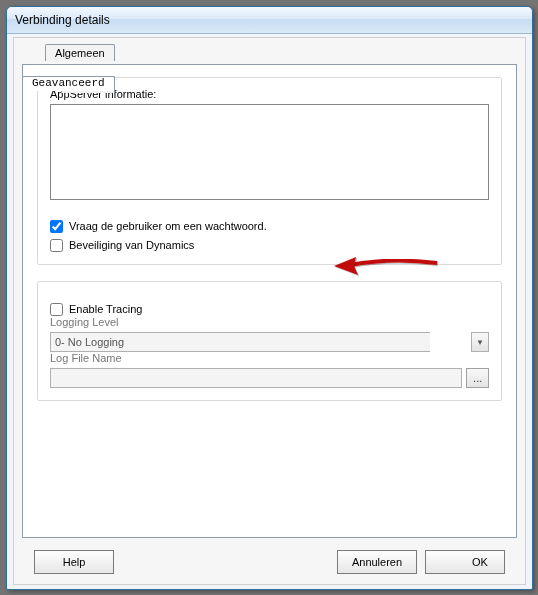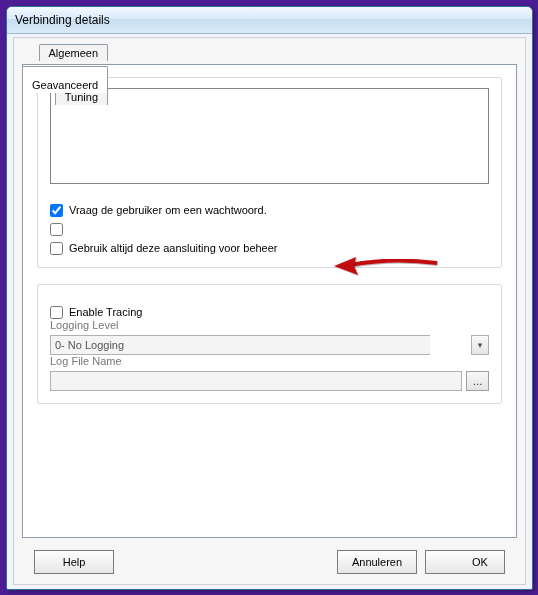--- a/index.html
+++ b/index.html
@@ -7,21 +7,21 @@
     padding: 0;
     font-family: "Segoe UI", Tahoma, sans-serif;
     font-size: 11px;
     background: #fff;
   }
   .outer {
     width: 538px;
     height: 595px;
     box-sizing: border-box;
     padding: 6px;
-    background: #4c1d95;
+    background: #737373;
     position: relative;
   }
   .window {
     width: 525px;
     height: 582px;
     border: 1px solid #2e6ea0;
     border-radius: 6px 6px 2px 2px;
     background: #f1f5fb;
     box-shadow: 2px 2px 4px rgba(0,0,0,0.3);
     position: relative;
@@ -63,23 +63,24 @@
     background: #f3f3f3;
     padding: 2px 9px 2px 9px;
     margin-right: 0px;
     border-radius: 2px 2px 0 0;
     color: #000;
     cursor: default;
   }
   .tab.active {
     background: #fff;
     position: relative;
-    top: 5px;
-    padding-top: 12px;
+    top: 15px;
+    padding-top: 0;
     z-index: 4;
+    font-family: Liberation Mono, monospace;
   }
   .tabpage {
     position: absolute;
     left: 8px;
     right: 8px;
     top: 26px;
     bottom: 46px;
     border: 1px solid #8e9ba8;
     background: #fff;
     box-sizing: border-box;
@@ -221,34 +222,32 @@
 
       <div class="tabstrip">
         <div class="tab">Algemeen</div>
         <div class="tab active">Geavanceerd</div>
         <div class="tab">Tuning</div>
       </div>
 
       <div class="tabpage">
 
         <div class="groupbox">
+          <div class="label">AppServer informatie:</div>
           <textarea class="textarea" style=""></textarea>
 
           <div style="height:12px"></div>
 
           <div class="checkrow">
             <input type="checkbox" checked="" style="">
             <span>Vraag de gebruiker om een wachtwoord.</span>
           </div>
           <div class="checkrow">
             <input type="checkbox" style="">
-          </div>
-          <div class="checkrow">
-            <input type="checkbox" style="">
-            <span>Gebruik altijd deze aansluiting voor beheer</span>
+            <span>Beveiliging van Dynamics</span>
           </div>
         </div>
 
         <div class="groupbox group2-inner">
           <div class="checkrow" style="margin-top:11px">
             <input type="checkbox" style="">
             <span>Enable Tracing</span>
           </div>
 
           <div class="label">Logging Level</div>

